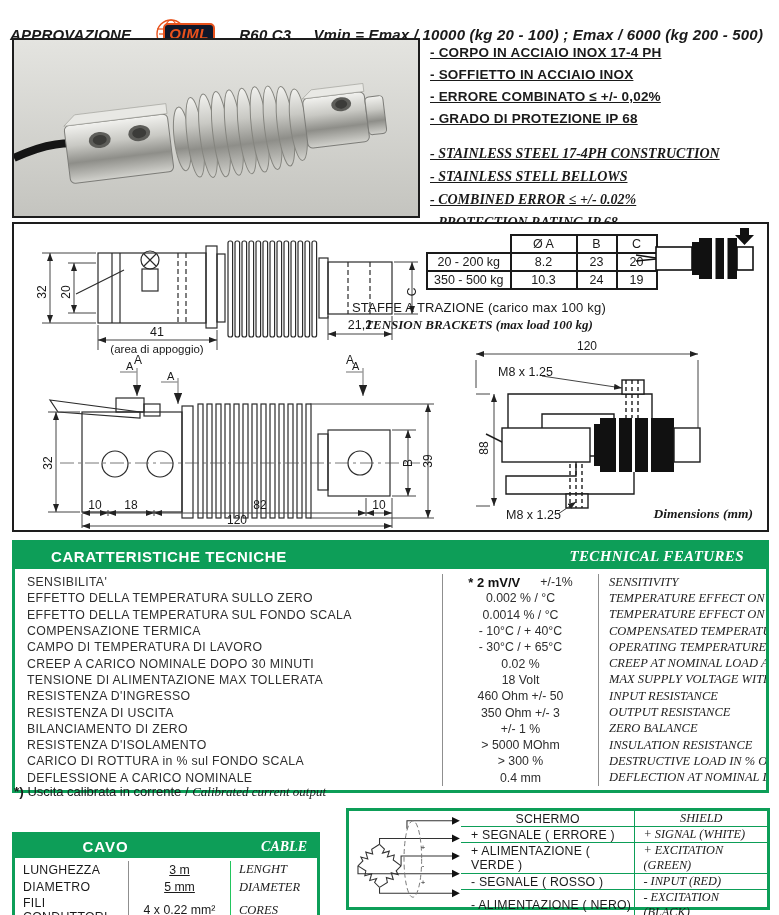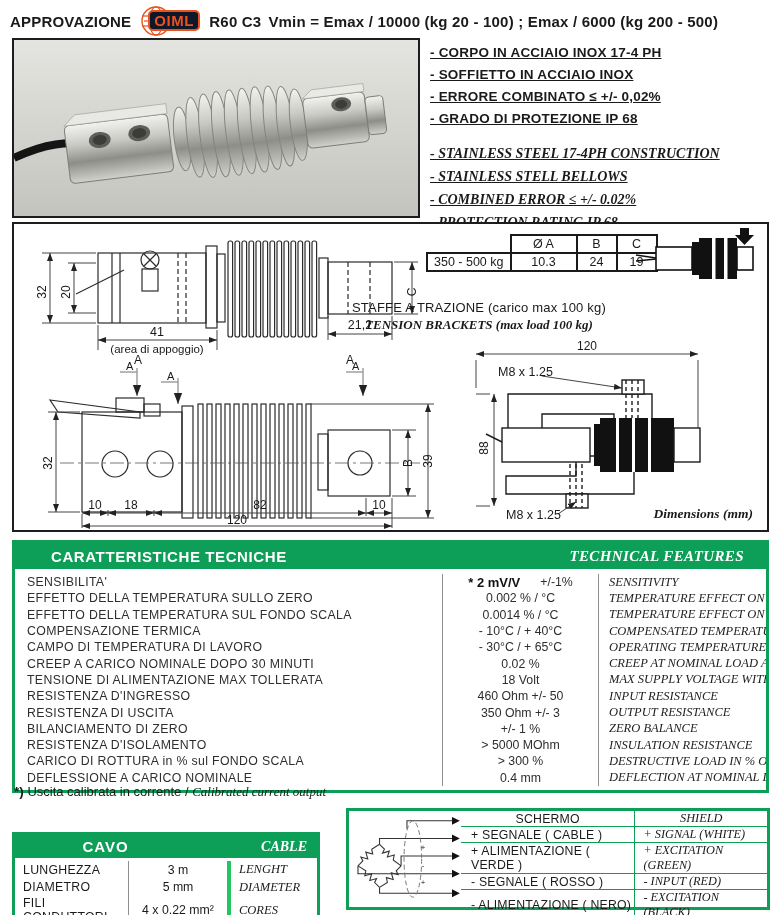--- a/index.html
+++ b/index.html
@@ -1,20 +1,20 @@
 <!DOCTYPE html>
 <html><head>
 <meta charset="utf-8">
 <style>
   * { box-sizing: border-box; margin: 0; padding: 0; }
   body { background:#fff; font-family:"Liberation Sans", sans-serif; color:#1a1a1a; }
   .page { position:relative; width:779px; height:915px; background:#fff; overflow:hidden; }
 
   
-  .hdr { position:absolute; left:10px; top:6px; width:760px; height:30px; display:flex; align-items:center; gap:7px; }
+  .hdr { position:absolute; left:10px; top:19px; width:760px; height:30px; display:flex; align-items:center; gap:22px;font-style:italic; }
   .hdr .t { font-weight:bold; font-size:15px; letter-spacing:0.2px; white-space:nowrap; }
   .oiml { position:relative; width:64px; height:30px; flex:0 0 auto; }
   .oiml svg { position:absolute; left:0; top:-2px; }
   .oiml .box { position:absolute; left:10px; top:4px; padding:0 4px; border:2px solid #e8521c; border-radius:5px;
                background:#0f172a; color:#e8521c; font-weight:bold; font-size:15px; letter-spacing:0.5px; }
 
   
   .photo { position:absolute; left:12px; top:38px; width:408px; height:180px; border:2px solid #1d1d1d; background:#d9d9d5; }
 
   
@@ -52,21 +52,21 @@
   .fnote .en { font-family:"Liberation Serif", serif; font-style:italic; }
 
   
   .cavobox { position:absolute; left:12px; top:832px; width:308px; border:3px solid #0d9e58; background:#fff; }
   .cavohead { background:#0d9e58; color:#fff; height:23px; display:flex; align-items:center; }
   .cavohead .it { font-weight:bold; font-size:15px; letter-spacing:1px; width:60%; text-align:center; }
   .cavohead .en { font-family:"Liberation Serif", serif; font-style:italic; font-weight:bold; font-size:14px; width:40%; text-align:right; padding-right:10px; }
   .cavobody { padding:3px 0; }
   .crow { display:grid; grid-template-columns:114px 102px auto; height:17.6px; align-items:center; }
   .crow .c1 { padding-left:8px; font-size:12.3px; letter-spacing:0.3px; border-right:1px solid #8f8f8f; height:100%; display:flex; align-items:center; }
-  .crow .c2 { text-align:center; font-size:12.3px; border-right:4px solid #22c55e; height:100%; display:flex; align-items:center; justify-content:center; }
+  .crow .c2 { text-align:center; font-size:12.3px; border-right:1px solid #22c55e; height:100%; display:flex; align-items:center; justify-content:center;text-decoration:underline; }
   .crow .c3 { padding-left:8px; font-family:"Liberation Serif", serif; font-style:italic; font-size:12.5px; }
 
   
   .wirebox { position:absolute; left:346px; top:808px; width:424px; height:102px; border:3px solid #0d9e58; background:#fff; display:flex; }
   .wiresvg { width:112px; flex:0 0 auto; }
   .wiretable { flex:1; display:flex; flex-direction:column; }
   .wrow { flex:1; display:grid; grid-template-columns:57% 43%; border-top:1px solid #0d9e58; align-items:center; }
   .wrow:first-child { border-top:none; }
   .wrow .wi { font-size:12.3px; letter-spacing:0.2px; padding-left:10px; border-right:1px solid #0d9e58; height:100%; display:flex; align-items:center; }
   .wrow .we { font-family:"Liberation Serif", serif; font-style:italic; font-size:12.3px; padding-left:8px; }
@@ -301,20 +301,26 @@
 
     <table class="dimtable">
       <tbody>
           <tr>
         <td class="open"></td>
         <td style="width:66px">Ø A</td>
         <td style="width:40px">B</td>
         <td style="width:40px">C</td>
       </tr>
       <tr>
+        <td>20 - 200 kg</td>
+        <td>8.2</td>
+        <td>23</td>
+        <td>20</td>
+      </tr>
+      <tr>
         <td>350 - 500 kg</td>
         <td>10.3</td>
         <td>24</td>
         <td>19</td>
       </tr>
     </tbody>
       </table>
 
     <svg class="svgabs" style="left:620px; top:4px;" width="124" height="62" viewBox="0 0 124 62">
       <line x1="2" y1="27" x2="22" y2="30" stroke="#111" stroke-width="1.5"></line>
@@ -539,21 +545,21 @@
         <polygon points="104,60 112,64 104,68"></polygon>
         <polygon points="104,80 112,84 104,88"></polygon>
       </g>
     </svg>
     <div class="wiretable">
       <div class="wrow center">
         <div class="wi">SCHERMO</div>
         <div class="we">SHIELD</div>
       </div>
       <div class="wrow">
-        <div class="wi">+ SEGNALE ( CABLE )</div>
+        <div class="wi">+ SEGNALE ( ERRORE )</div>
         <div class="we">+ SIGNAL  (WHITE)</div>
       </div>
       <div class="wrow">
         <div class="wi">+ ALIMENTAZIONE ( VERDE )</div>
         <div class="we">+ EXCITATION  (GREEN)</div>
       </div>
       <div class="wrow">
         <div class="wi">- SEGNALE ( ROSSO )</div>
         <div class="we">- INPUT  (RED)</div>
       </div>

